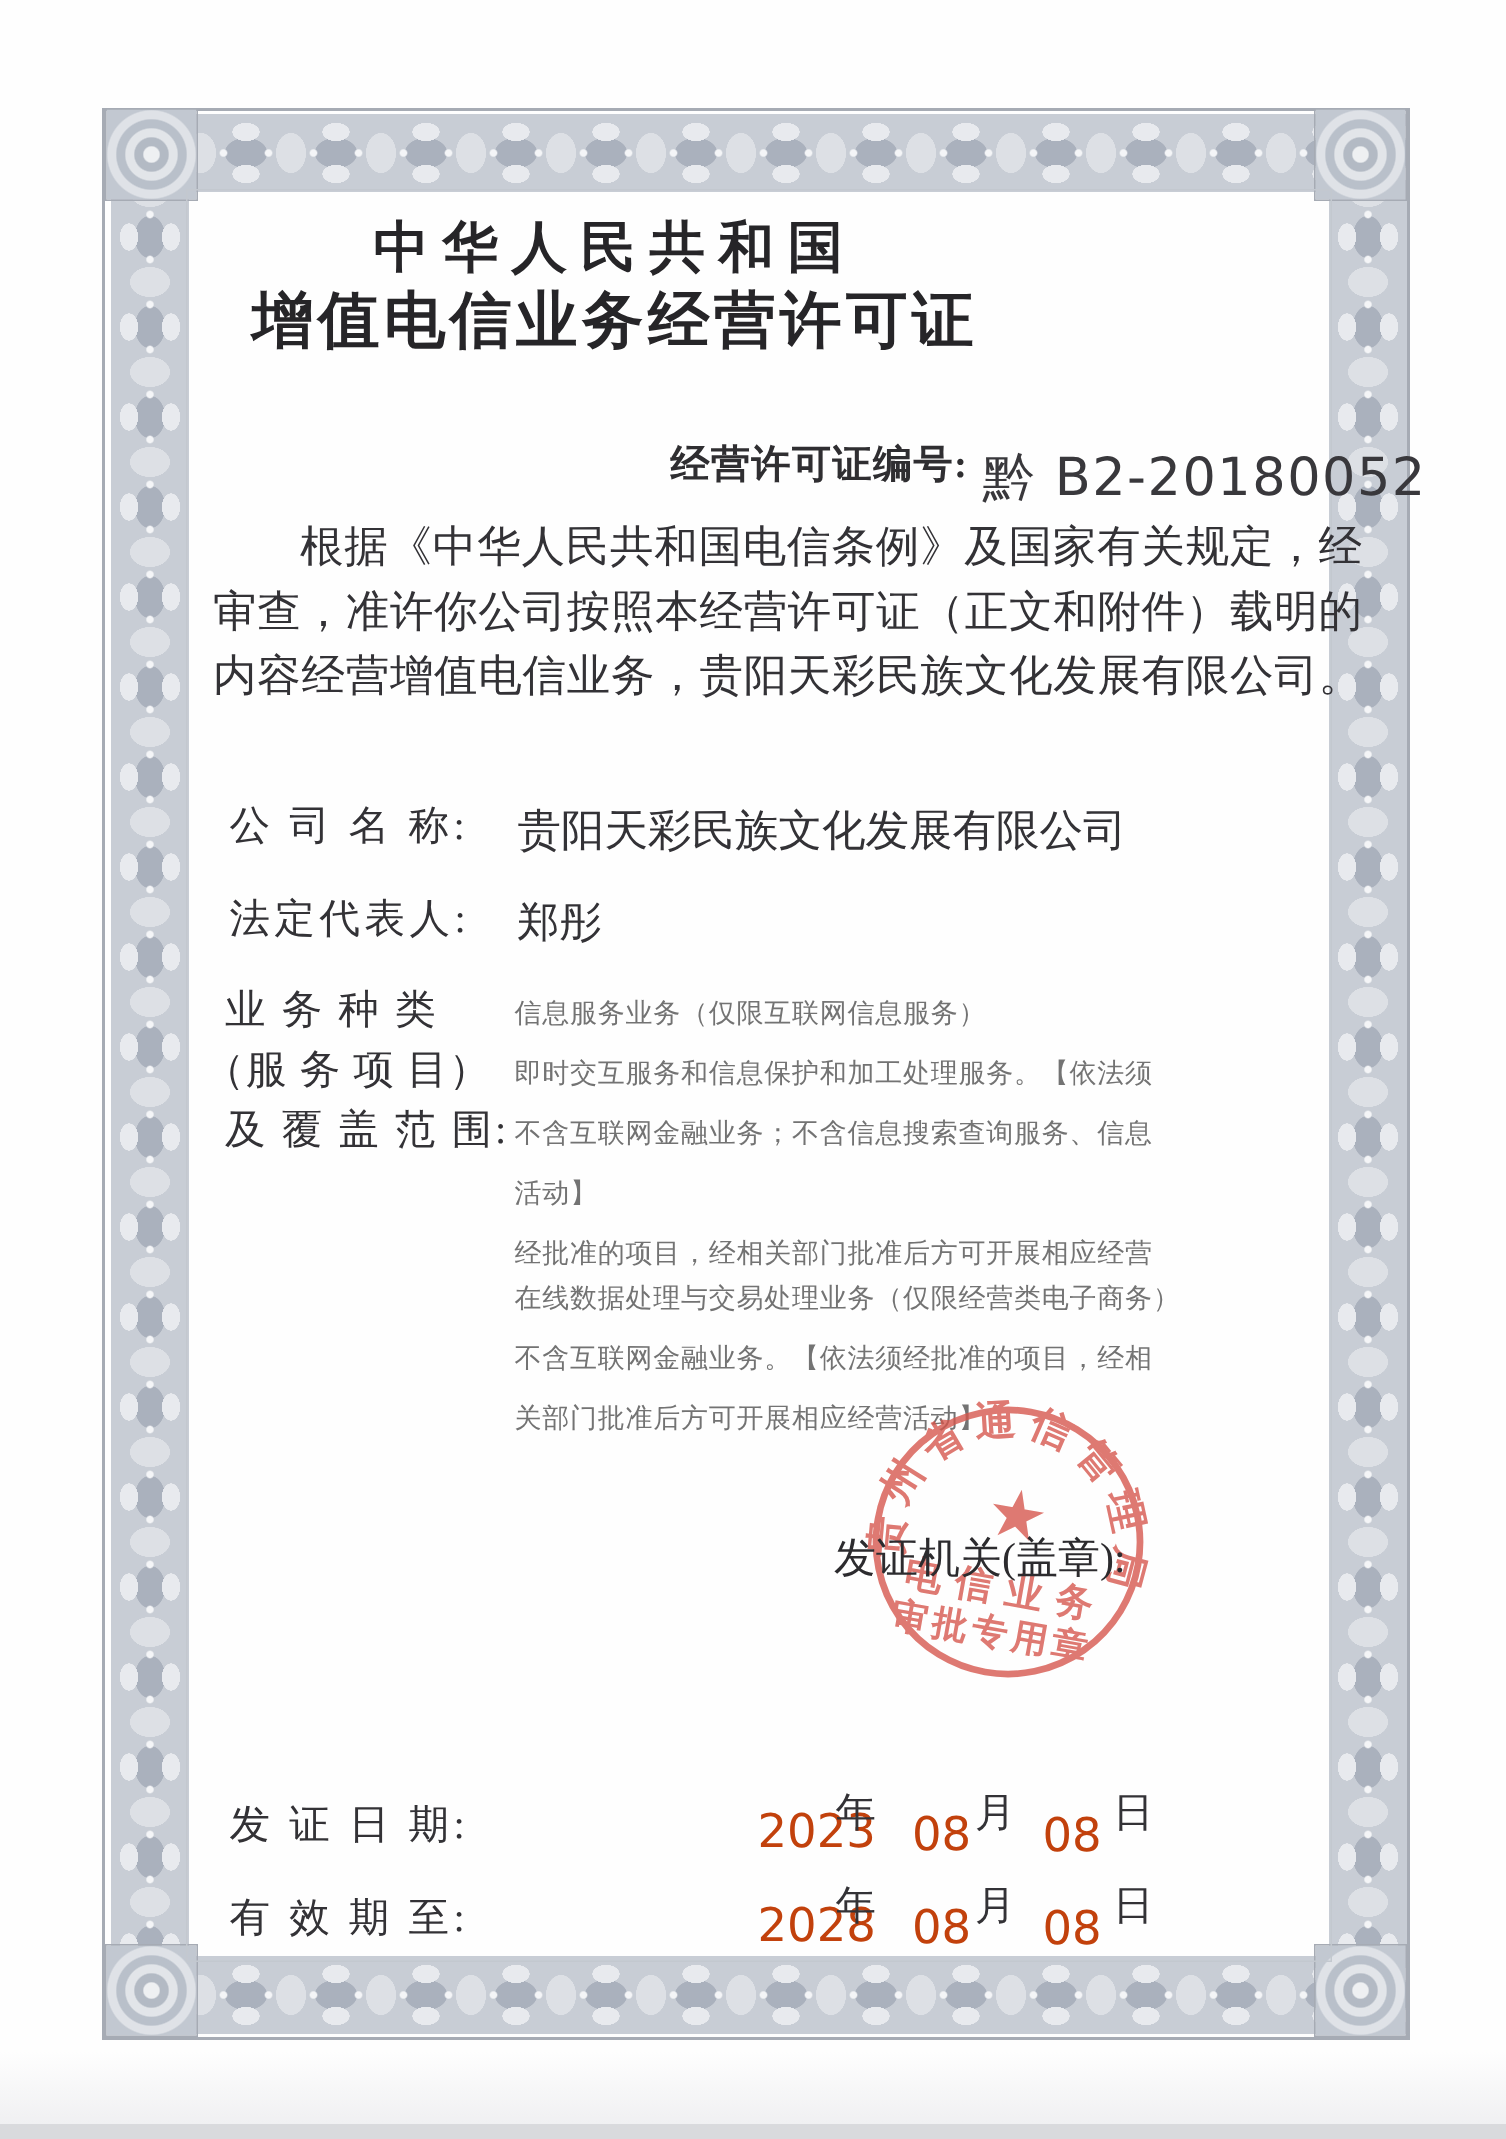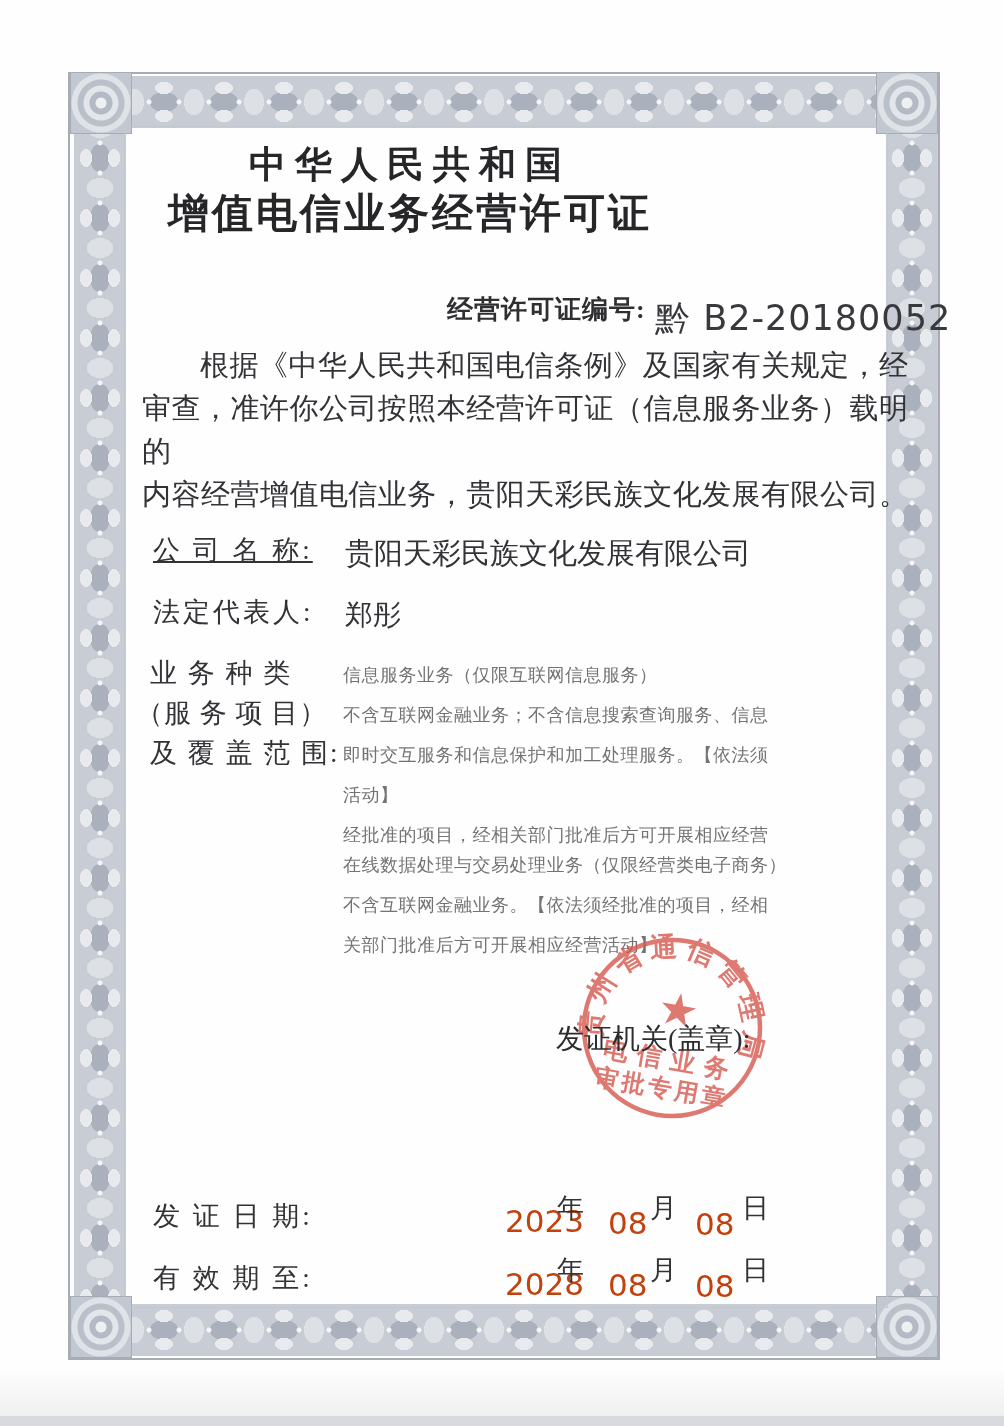--- a/index.html
+++ b/index.html
@@ -63,21 +63,21 @@
 
   .license-label { left:447px; top:292px; font-size:26px; font-weight:bold; letter-spacing:1px; }
   .license-value { left:655px; top:295px; font-size:35px; font-family:"DejaVu Sans","Liberation Sans",sans-serif; color:#39383c; letter-spacing:1px; }
 
   .intro { left:142px; top:344px; width:766px; font-size:29px; line-height:43px; color:#333236; }
   .intro .line { text-align:justify; text-align-last:justify; }
   .intro .line.indent { padding-left:58px; }
 
   .field-label { font-size:27px; letter-spacing:3px; color:#333236; }
   .field-value { font-size:28px; color:#333236; }
-  .company-label  { left:153px; top:532px;text-decoration:underline; }
+  .company-label  { left:153px; top:532px; }
   .company-value  { left:345px; top:534px; font-size:29px; }
   .rep-label      { left:153px; top:594px; }
   .rep-value      { left:345px; top:596px; }
 
   .biz-label { left:150px; top:653px; font-size:27px; line-height:40px; letter-spacing:2px; color:#333236; }
   .biz-label .l2 { margin-left:-14px; letter-spacing:1px; }
   .biz-text { left:343px; font-size:18px; line-height:40px; color:#737373; letter-spacing:0.5px; }
   .biz-text-1 { top:655px; }
   .biz-text-2 { top:845px; }
 
@@ -117,40 +117,40 @@
 <div class="frame-inner-line"></div>
 
 <div class="abs title title-1">中华人民共和国</div>
 <div class="abs title title-2">增值电信业务经营许可证</div>
 
 <div class="abs license-label">经营许可证编号:</div>
 <div class="abs license-value">黔 B2-20180052</div>
 
 <div class="abs intro">
   <div class="line indent">根据《中华人民共和国电信条例》及国家有关规定，经</div>
-  <div class="line">审查，准许你公司按照本经营许可证（信息服务业务）载明的</div>
+  <div class="line">审查，准许你公司按照本经营许可证（正文和附件）载明的</div>
   <div class="line">内容经营增值电信业务，贵阳天彩民族文化发展有限公司。</div>
 </div>
 
 <div class="abs field-label company-label">公 司 名 称:</div>
 <div class="abs field-value company-value">贵阳天彩民族文化发展有限公司</div>
 
 <div class="abs field-label rep-label">法定代表人:</div>
 <div class="abs field-value rep-value">郑彤</div>
 
 <div class="abs biz-label">
   <div>业 务 种 类</div>
   <div class="l2">（服 务 项 目）</div>
   <div>及 覆 盖 范 围:</div>
 </div>
 
 <div class="abs biz-text biz-text-1">
   <div>信息服务业务（仅限互联网信息服务）</div>
+  <div>即时交互服务和信息保护和加工处理服务。【依法须</div>
   <div>不含互联网金融业务；不含信息搜索查询服务、信息</div>
-  <div>即时交互服务和信息保护和加工处理服务。【依法须</div>
   <div>活动】</div>
   <div>经批准的项目，经相关部门批准后方可开展相应经营</div>
 </div>
 
 <div class="abs biz-text biz-text-2">
   <div>在线数据处理与交易处理业务（仅限经营类电子商务）</div>
   <div>不含互联网金融业务。【依法须经批准的项目，经相</div>
   <div>关部门批准后方可开展相应经营活动】</div>
 </div>
 

